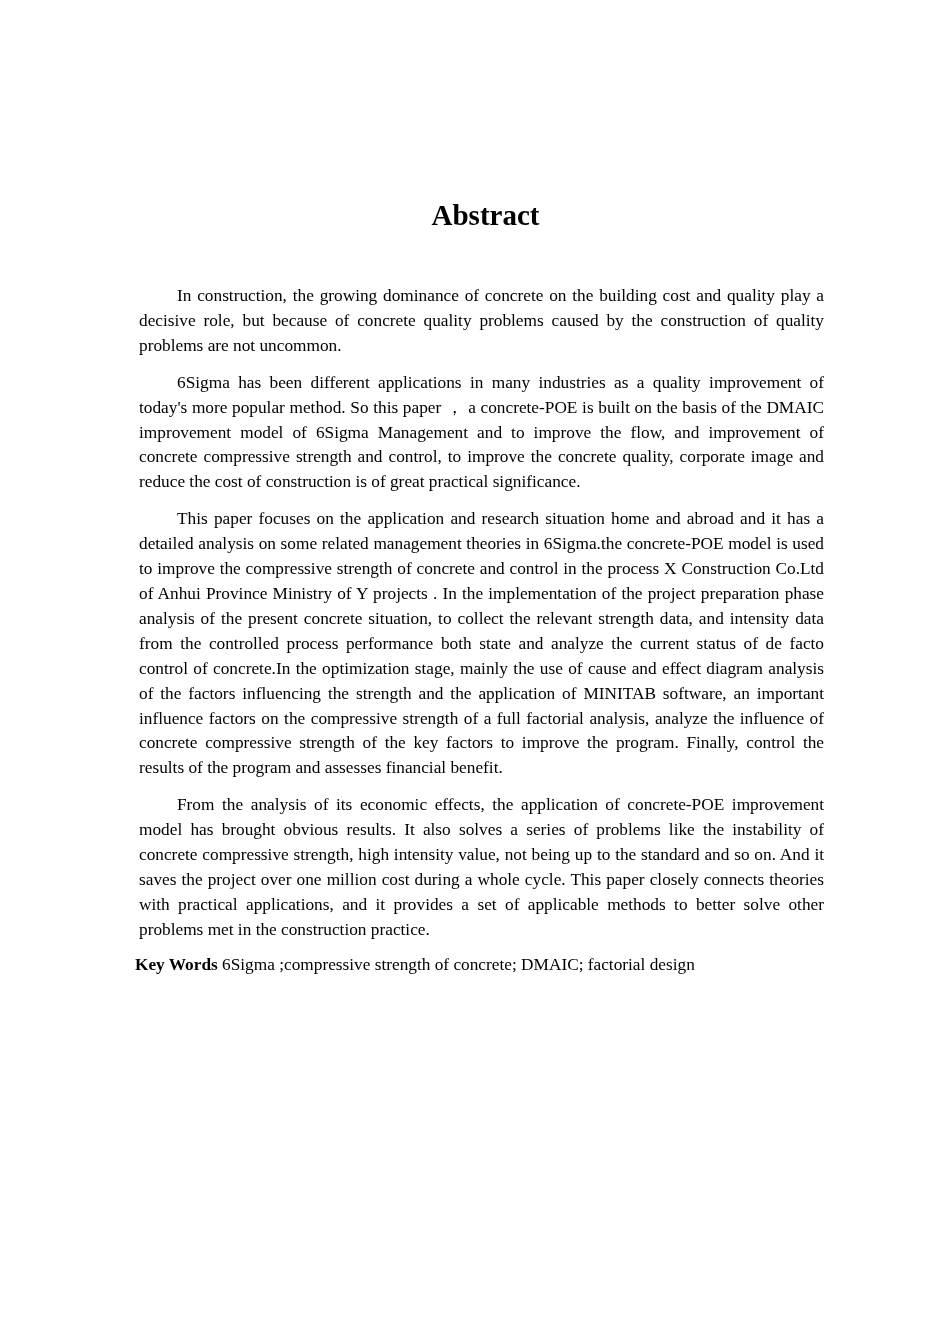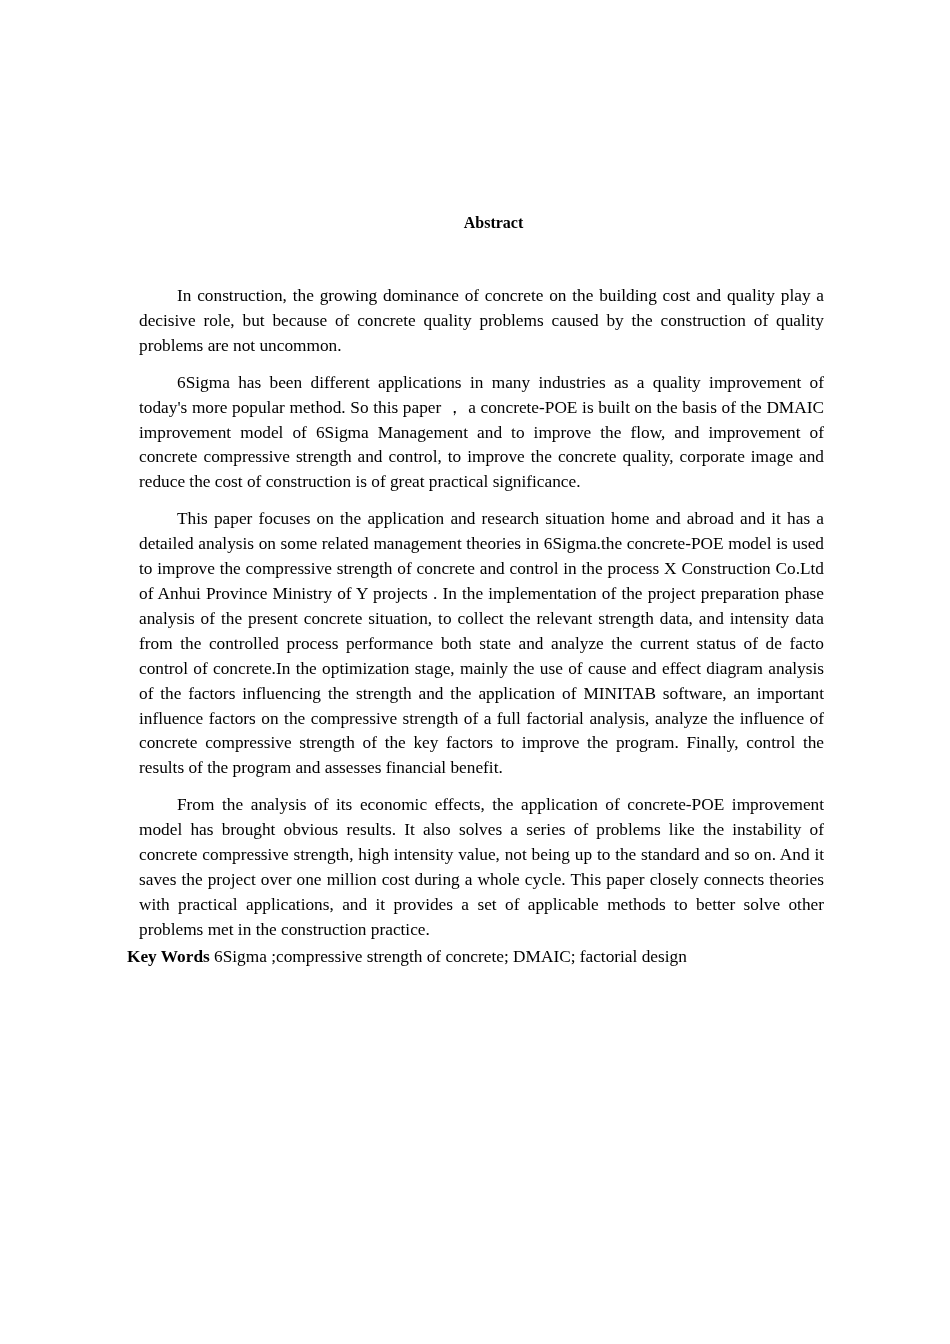--- a/index.html
+++ b/index.html
@@ -20,24 +20,24 @@
       left: 127px;
       top: 0;
       width: 709px;
     }
     .title {
       position: absolute;
       top: 196px;
       left: 0;
       width: 709px;
       text-align: center;
-      font-size: 16px;
+      font-size: 29px;
       font-weight: bold;
       line-height: 30px;
-      margin: 12px;
+      margin: 4px;
     }
     .body-text {
       position: absolute;
       top: 272px;
       left: 0;
       width: 709px;
     }
     .para {
       margin: 12px;
       font-size: 17.3px;
@@ -46,21 +46,21 @@
       text-indent: 38px;
       hyphens: none;
     }
     .keywords {
       position: absolute;
       top: 945px;
       left: 0;
       width: 709px;
       font-size: 17.3px;
       line-height: 24.9px;
-      margin: 0;
+      margin: 8px;
     }
     .kw-label {
       font-weight: bold;
     }
   </style>
 </head>
 <body>
 
 <div class="page">
   <h1 class="title">Abstract</h1>

